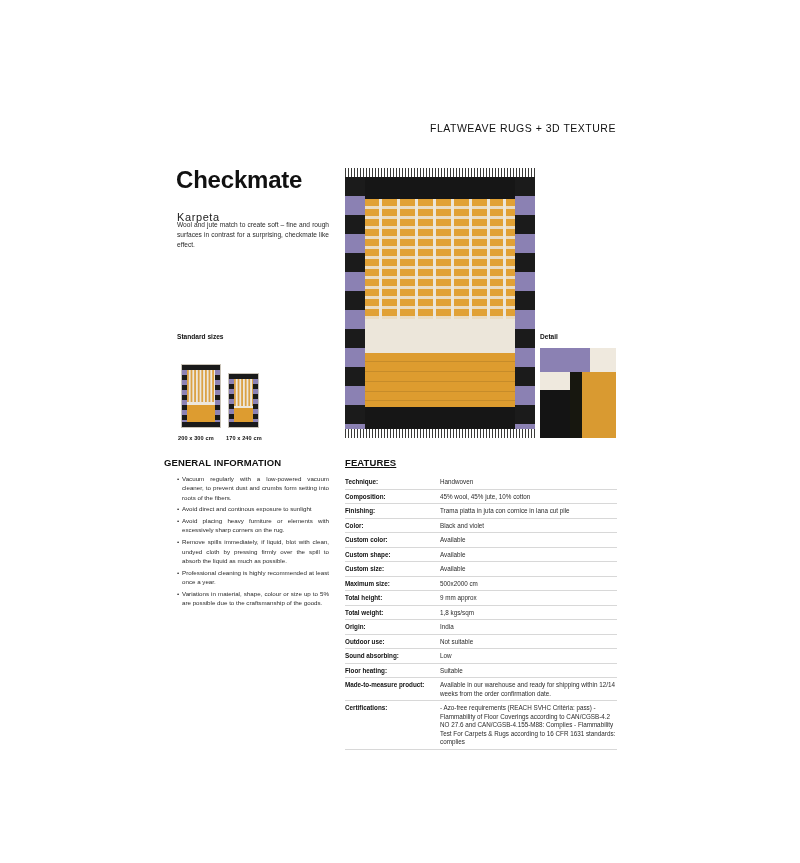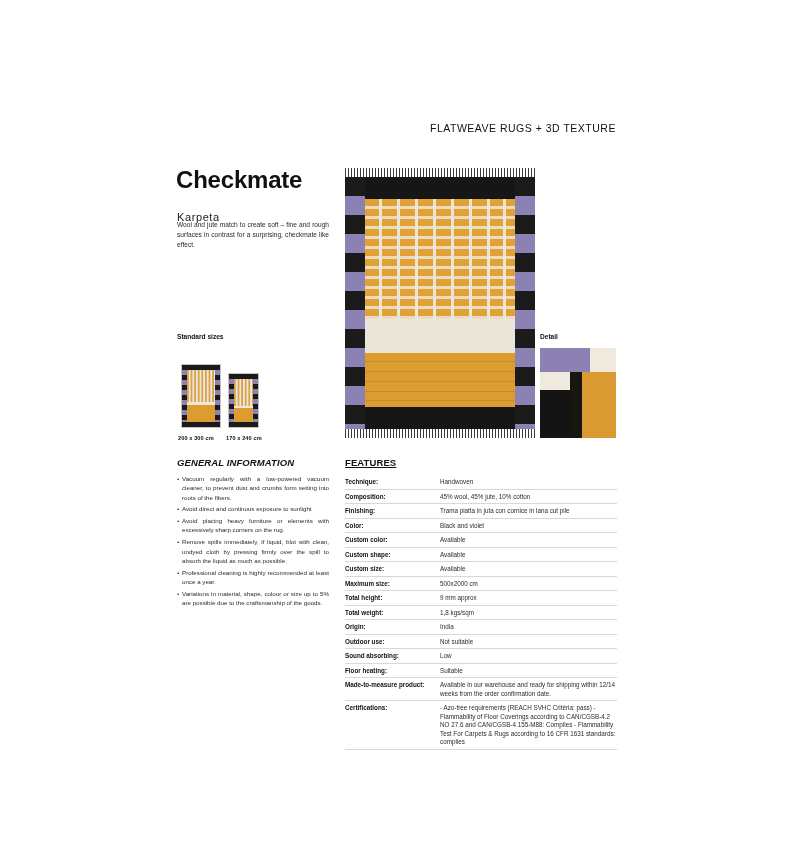--- a/index.html
+++ b/index.html
@@ -189,21 +189,21 @@
   }
   .d-row { position: absolute; left: 0; right: 0; }
   
   .sec-head {
     position: absolute;
     font-size: 9.5px;
     font-weight: bold;
     letter-spacing: 0.1px;
     color: #111;
   }
-  #head-general { left: 177px; top: 457px; font-style: italic; }
+  #head-general { left: 164px; top: 457px; }
   #head-features { left: 345px; top: 457px; text-decoration: underline; }
 
   .info-list {
     position: absolute;
     left: 177px; top: 474px; width: 152px;
     font-size: 6.2px;
     line-height: 1.5;
     color: #2a2a2a;
   }
   .info-list div {

